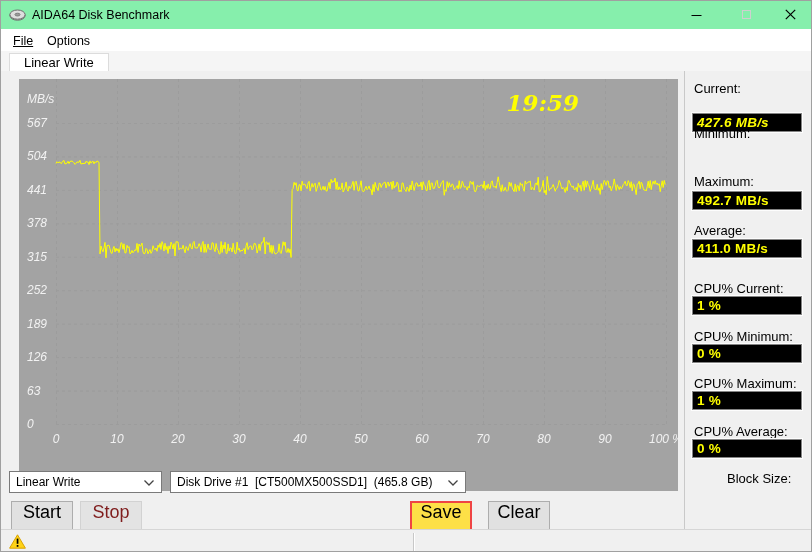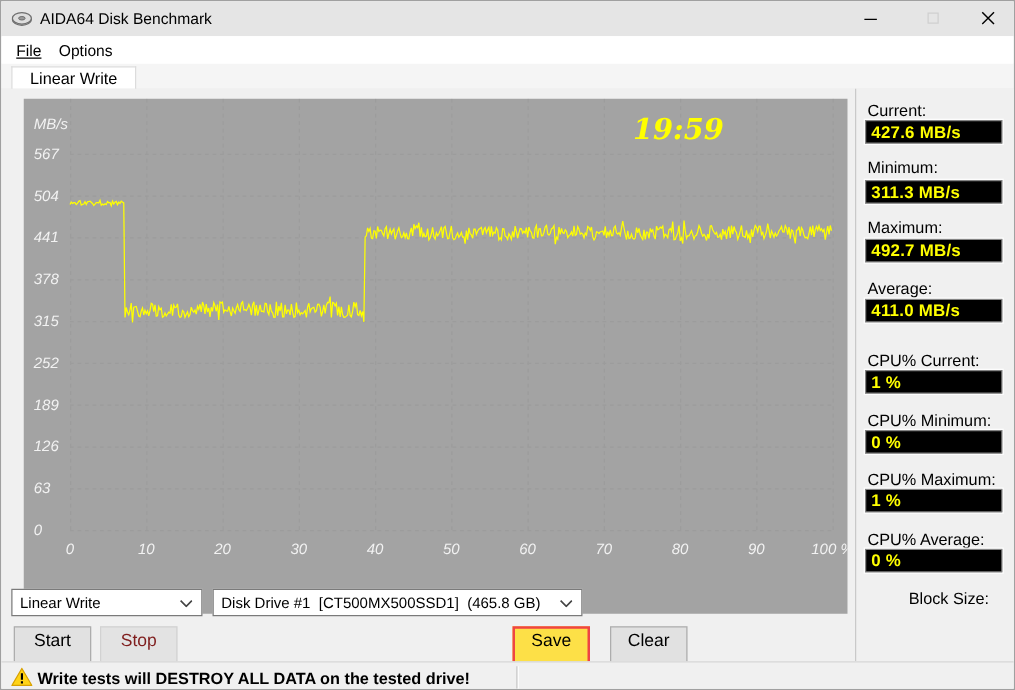--- a/index.html
+++ b/index.html
@@ -3,21 +3,21 @@
 <meta charset="utf-8">
 <style>
   html,body{margin:0;padding:0;background:#d8d8d8;}
   *{box-sizing:border-box;}
   .window{
     position:relative;width:812px;height:552px;background:#ffffff;
     border:1px solid #a0a0a0;
     font-family:"Liberation Sans", sans-serif;color:#000;overflow:hidden;
   }
   
-  .titlebar{position:absolute;left:0;top:0;width:100%;height:28px;background:#e5e5e5;}
+  .titlebar{position:absolute;left:0;top:0;width:100%;height:28px;background:#86efac;}
   .title-icon{position:absolute;left:8px;top:6px;width:17px;height:16px;}
   .title-text{position:absolute;left:31px;top:7px;font-size:12.5px;white-space:nowrap;}
   .winbtn{position:absolute;top:0;width:34px;height:27px;display:flex;align-items:center;justify-content:center;}
   .btn-min{left:678px;} .btn-max{left:728px;} .btn-close{left:772px;}
   .maxbox{width:9px;height:9px;border:1px solid #cfcfcf;background:transparent;}
   
   .menubar{position:absolute;left:0;top:28px;width:100%;height:22px;background:#ffffff;}
   .menu-item{position:absolute;top:3px;font-size:12.5px;padding:2px 4px;cursor:default;}
   .menu-file{left:8px;text-decoration:underline;} .menu-options{left:42px;}
   
@@ -46,21 +46,21 @@
     position:absolute;height:22px;background:#ffffff;border:1px solid #7a7a7a;
     font-size:12px;display:flex;align-items:center;cursor:default;
   }
   .combo-text{padding-left:6px;white-space:pre;overflow:hidden;}
   .combo-arrow{position:absolute;right:7px;top:8px;width:10px;height:6px;}
   .combo-test{left:8px;top:400px;width:153px;}
   .combo-drive{left:169px;top:400px;width:296px;}
   
   .pbtn{
     position:absolute;top:430px;width:62px;height:32px;background:#e1e1e1;border:1px solid #adadad;
-    font-size:14px;text-align:center;line-height:21px;cursor:default;
+    font-size:18px;text-align:center;line-height:21px;cursor:default;
   }
   .pbtn-start{left:10px;}
   .pbtn-stop{left:79px;background:#e3e3e3;border-color:#d2d2d2;color:#7f1d1d;}
   .pbtn-save{left:409px;background:#fde047;border:2px solid #ef4444;line-height:19px;}
   .pbtn-clear{left:487px;}
   
   .statusbar{position:absolute;left:0;top:528px;width:100%;height:24px;background:#f0f0f0;border-top:1px solid #d6d6d6;}
   .status-icon{position:absolute;left:8px;top:4px;width:17px;height:15px;}
   .status-text{position:absolute;left:29px;top:5px;font-size:13px;font-weight:bold;white-space:nowrap;}
   .status-divider{position:absolute;left:412px;top:3px;width:1px;height:18px;background:#c8c8c8;box-shadow:1px 0 0 #ffffff;}
@@ -154,23 +154,22 @@
             <text x="586" y="364" text-anchor="middle">90</text>
             <text x="647" y="364" text-anchor="middle">100 %</text>
           </g>
           <text x="560" y="32" fill="#ffff00" font-size="23" font-weight="bold" text-anchor="end" font-family="&quot;DejaVu Serif&quot;, serif">19:59</text>
           <polyline points="37.0,84.6 38.0,82.7 39.0,83.8 40.0,83.1 41.0,83.1 42.0,84.6 43.0,83.7 44.0,82.0 45.0,81.5 46.0,85.0 47.0,84.5 48.0,84.2 49.0,82.3 50.0,84.6 51.0,82.5 52.0,82.2 53.0,82.0 54.0,82.8 55.0,83.8 56.0,85.4 57.0,84.3 58.0,83.0 59.0,83.0 60.0,83.4 61.0,81.3 62.0,85.2 63.0,84.3 64.0,84.9 65.0,84.0 66.0,84.7 67.0,82.3 68.0,83.2 69.0,83.0 70.0,85.6 71.0,81.9 72.0,84.2 73.0,82.8 74.0,82.2 75.0,84.8 76.0,82.7 77.0,83.7 78.0,81.9 79.0,82.7 80.0,83.3 81.0,174.9 82.0,167.0 83.0,170.8 84.0,172.8 85.0,168.9 86.0,163.4 87.0,178.9 88.0,166.7 89.0,166.4 90.0,166.2 91.0,169.9 92.0,173.8 93.0,174.4 94.0,169.8 95.0,167.4 96.0,173.0 97.0,169.2 98.0,171.9 99.0,169.7 100.0,173.7 101.0,169.5 102.0,163.7 103.0,164.3 104.0,170.3 105.0,164.8 106.0,174.0 107.0,173.7 108.0,166.3 109.0,168.8 110.0,167.6 111.0,174.8 112.0,174.1 113.0,171.4 114.0,173.8 115.0,172.3 116.0,170.7 117.0,171.5 118.0,164.4 119.0,173.5 120.0,165.0 121.0,167.2 122.0,166.7 123.0,164.1 124.0,173.0 125.0,174.9 126.0,174.3 127.0,169.4 128.0,170.4 129.0,174.8 130.0,172.6 131.0,170.5 132.0,174.4 133.0,172.7 134.0,166.7 135.0,169.6 136.0,170.8 137.0,169.0 138.0,172.3 139.0,166.1 140.0,168.5 141.0,164.4 142.0,170.5 143.0,162.6 144.0,165.5 145.0,172.1 146.0,164.3 147.0,170.7 148.0,167.4 149.0,174.5 150.0,166.8 151.0,170.1 152.0,163.1 153.0,165.6 154.0,170.0 155.0,164.6 156.0,177.0 157.0,162.5 158.0,163.3 159.0,162.7 160.0,170.8 161.0,169.0 162.1,169.7 163.1,169.8 164.1,166.2 165.1,170.5 166.1,173.8 167.1,167.5 168.1,169.6 169.1,171.5 170.1,167.2 171.1,164.7 172.1,168.7 173.1,170.1 174.1,163.7 175.1,162.4 176.1,169.0 177.1,168.7 178.1,169.4 179.1,167.6 180.1,164.6 181.1,167.3 182.1,173.1 183.1,164.9 184.1,162.4 185.1,173.5 186.1,165.1 187.1,173.4 188.1,169.3 189.1,164.9 190.1,170.2 191.1,170.0 192.1,170.6 193.1,163.7 194.1,164.0 195.1,170.4 196.1,172.7 197.1,164.5 198.1,170.0 199.1,171.3 200.1,174.9 201.1,174.8 202.1,162.5 203.1,173.5 204.1,165.9 205.1,169.9 206.1,163.2 207.1,174.4 208.1,174.4 209.1,164.9 210.1,172.1 211.1,169.0 212.1,169.0 213.1,173.0 214.1,164.2 215.1,170.7 216.1,174.8 217.1,174.3 218.1,163.1 219.1,171.1 220.1,169.2 221.1,172.7 222.1,171.1 223.1,172.1 224.1,170.8 225.1,169.4 226.1,175.0 227.1,166.6 228.1,163.6 229.1,170.5 230.1,167.9 231.1,167.2 232.1,166.8 233.1,170.8 234.1,169.6 235.1,164.5 236.1,164.4 237.1,166.8 238.1,174.1 239.1,170.2 240.1,164.9 241.1,171.7 242.1,165.1 243.1,162.9 244.1,163.2 245.1,158.3 246.1,175.0 247.1,162.9 248.1,163.4 249.1,165.7 250.1,163.6 251.1,173.3 252.1,166.2 253.1,174.5 254.1,166.5 255.1,172.8 256.1,174.9 257.1,174.7 258.1,173.9 259.1,172.9 260.1,164.8 261.1,173.3 262.1,174.5 263.1,170.2 264.1,162.7 265.1,166.5 266.1,163.0 267.1,172.8 268.1,173.4 269.1,169.4 270.1,173.7 271.1,170.2 272.1,178.5 273.1,110.7 274.1,109.5 275.1,103.3 276.1,106.2 277.1,103.7 278.1,111.5 279.1,111.9 280.1,105.6 281.1,106.0 282.1,111.8 283.1,102.2 284.1,106.2 285.1,105.1 286.1,105.3 287.1,107.9 288.1,109.7 289.1,103.9 290.1,102.3 291.1,112.1 292.1,108.1 293.1,104.4 294.1,108.2 295.1,105.9 296.1,104.2 297.1,112.4 298.1,109.3 299.1,105.7 300.1,103.3 301.1,107.5 302.1,111.2 303.1,110.4 304.1,107.2 305.1,111.0 306.1,107.4 307.1,111.9 308.1,112.1 309.1,106.8 310.1,103.3 311.1,109.8 312.1,100.4 313.1,103.8 314.1,101.7 315.1,103.0 316.1,99.2 317.1,110.4 318.1,102.8 319.1,110.9 320.1,107.8 321.1,110.5 322.1,109.9 323.1,103.9 324.1,113.0 325.1,111.4 326.1,108.0 327.1,102.9 328.1,110.5 329.1,112.2 330.1,107.2 331.1,109.5 332.1,108.0 333.1,105.3 334.1,102.3 335.1,111.3 336.1,103.4 337.1,102.2 338.1,107.1 339.1,112.0 340.1,111.7 341.1,106.6 342.1,101.8 343.1,111.1 344.1,112.7 345.1,112.1 346.1,109.3 347.1,107.3 348.1,110.7 349.1,109.4 350.1,106.9 351.1,110.7 352.1,110.6 353.1,115.9 354.1,105.4 355.1,112.7 356.1,103.3 357.1,108.0 358.1,108.9 359.1,111.6 360.1,104.3 361.1,104.3 362.1,108.5 363.1,106.0 364.1,104.4 365.1,103.7 366.1,102.9 367.1,109.0 368.1,104.6 369.1,103.0 370.1,107.3 371.1,104.8 372.1,102.9 373.1,110.4 374.1,102.0 375.1,109.2 376.1,106.8 377.1,107.5 378.1,103.1 379.1,104.9 380.1,112.8 381.1,111.1 382.1,112.8 383.1,103.9 384.1,104.1 385.1,109.7 386.1,110.6 387.1,112.5 388.1,108.0 389.1,109.8 390.1,112.5 391.1,106.1 392.1,110.9 393.1,101.9 394.1,106.1 395.1,111.5 396.1,107.3 397.1,103.8 398.1,104.1 399.1,107.6 400.1,105.9 401.1,107.4 402.1,103.1 403.1,111.0 404.1,102.6 405.1,105.8 406.1,106.8 407.1,111.3 408.1,111.6 409.1,103.7 410.1,101.4 411.1,111.1 412.2,104.1 413.2,103.9 414.2,109.7 415.2,109.6 416.2,106.8 417.2,102.4 418.2,101.3 419.2,108.1 420.2,109.1 421.2,107.6 422.2,104.1 423.2,103.4 424.2,101.5 425.2,116.3 426.2,110.7 427.2,112.3 428.2,102.6 429.2,108.5 430.2,103.7 431.2,107.2 432.2,107.7 433.2,104.8 434.2,106.2 435.2,111.1 436.2,109.5 437.2,108.7 438.2,106.6 439.2,109.9 440.2,101.7 441.2,109.3 442.2,108.5 443.2,102.3 444.2,104.4 445.2,108.3 446.2,107.4 447.2,108.2 448.2,111.2 449.2,107.4 450.2,109.0 451.2,102.2 452.2,103.1 453.2,105.4 454.2,102.6 455.2,110.5 456.2,112.9 457.2,111.4 458.2,106.5 459.2,106.8 460.2,107.8 461.2,106.5 462.2,106.2 463.2,105.8 464.2,109.3 465.2,102.0 466.2,111.3 467.2,106.3 468.2,109.5 469.2,104.9 470.2,109.4 471.2,109.4 472.2,103.2 473.2,101.8 474.2,107.4 475.2,108.3 476.2,107.1 477.2,109.3 478.2,103.3 479.2,97.8 480.2,103.4 481.2,108.3 482.2,112.6 483.2,105.7 484.2,111.8 485.2,111.4 486.2,108.2 487.2,111.5 488.2,112.3 489.2,111.3 490.2,103.1 491.2,107.3 492.2,103.7 493.2,108.8 494.2,111.0 495.2,112.6 496.2,104.9 497.2,112.6 498.2,106.7 499.2,106.8 500.2,111.8 501.2,103.7 502.2,106.3 503.2,104.8 504.2,109.8 505.2,112.3 506.2,101.9 507.2,104.8 508.2,104.2 509.2,102.7 510.2,103.4 511.2,101.9 512.2,110.8 513.2,108.4 514.2,109.3 515.2,111.1 516.2,104.8 517.2,103.9 518.2,106.2 519.2,98.2 520.2,112.7 521.2,112.5 522.2,109.8 523.2,107.7 524.2,101.4 525.2,113.7 526.2,111.3 527.2,115.8 528.2,97.5 529.2,105.7 530.2,111.7 531.2,109.5 532.2,109.6 533.2,107.7 534.2,105.5 535.2,108.7 536.2,112.3 537.2,109.7 538.2,109.0 539.2,106.2 540.2,101.5 541.2,103.6 542.2,107.6 543.2,110.0 544.2,108.5 545.2,109.8 546.2,113.4 547.2,108.3 548.2,111.8 549.2,101.8 550.2,101.6 551.2,105.0 552.2,106.8 553.2,108.3 554.2,106.9 555.2,110.8 556.2,110.6 557.2,108.3 558.2,112.7 559.2,104.3 560.2,108.4 561.2,106.1 562.2,112.2 563.2,105.6 564.2,102.2 565.2,111.4 566.2,101.4 567.2,108.3 568.2,102.2 569.2,105.5 570.2,107.0 571.2,112.4 572.2,109.6 573.2,105.7 574.2,101.4 575.2,109.9 576.2,110.2 577.2,110.9 578.2,105.3 579.2,111.4 580.2,108.8 581.2,115.4 582.2,104.5 583.2,110.6 584.2,105.3 585.2,101.4 586.2,103.1 587.2,106.4 588.2,101.9 589.2,102.1 590.2,108.6 591.2,107.0 592.2,111.8 593.2,109.3 594.2,106.2 595.2,99.9 596.2,105.1 597.2,111.5 598.2,105.7 599.2,108.0 600.2,110.6 601.2,107.5 602.2,109.8 603.2,108.4 604.2,105.6 605.2,104.4 606.2,102.2 607.2,106.5 608.2,106.6 609.2,101.6 610.2,103.8 611.2,108.7 612.2,102.7 613.2,111.9 614.2,104.9 615.2,105.6 616.2,110.3 617.2,115.7 618.2,105.1 619.2,104.8 620.2,102.2 621.2,109.7 622.2,103.1 623.2,105.0 624.2,109.3 625.2,111.3 626.2,110.8 627.2,112.0 628.2,107.8 629.2,102.2 630.2,109.1 631.2,101.5 632.2,110.6 633.2,104.9 634.2,102.3 635.2,105.2 636.2,101.6 637.2,105.4 638.2,104.0 639.2,106.3 640.2,104.7 641.2,112.7 642.2,107.1 643.2,101.8 644.2,108.5 645.2,101.4 646.2,105.6" fill="none" stroke="#ffff00" stroke-width="1"></polyline>
         </svg>
     </div>
 
     <div class="rpanel" id="stats-panel">
         <div class="stat-label" style="top: 10px;">Current:</div>
-        <div class="stat-box" style="top: 25px;">427.6 MB/s</div>
+        <div class="stat-box" style="top: 42px; font-style: italic;">427.6 MB/s</div>
         <div class="stat-label" style="top: 55px;">Minimum:</div>
-        <div class="stat-box" style="top: 73px;">311.3 MB/s</div>
         <div class="stat-label" style="top: 103px;">Maximum:</div>
         <div class="stat-box" style="top: 120px;">492.7 MB/s</div>
         <div class="stat-label" style="top: 152px;">Average:</div>
         <div class="stat-box" style="top: 168px;">411.0 MB/s</div>
         <div class="stat-label" style="top: 210px;">CPU% Current:</div>
         <div class="stat-box" style="top: 225px;">1 %</div>
         <div class="stat-label" style="top: 258px;">CPU% Minimum:</div>
         <div class="stat-box" style="top: 273px;">0 %</div>
         <div class="stat-label" style="top: 305px;">CPU% Maximum:</div>
         <div class="stat-box" style="top: 320px;">1 %</div>
@@ -197,17 +196,16 @@
     <div class="pbtn pbtn-save">Save</div>
     <div class="pbtn pbtn-clear">Clear</div>
   </div>
 
   <div class="statusbar">
     <svg class="status-icon" viewBox="0 0 17 15">
       <path d="M8.5 0.8 L16.4 14.2 L0.6 14.2 Z" fill="#ffd317" stroke="#d8a100" stroke-width="1"></path>
       <rect x="7.7" y="4.6" width="1.7" height="5.2" fill="#000"></rect>
       <rect x="7.7" y="11" width="1.7" height="1.8" fill="#000"></rect>
     </svg>
-    <span class="status-text">Write tests will DESTROY ALL DATA on the tested drive!</span>
     <div class="status-divider"></div>
   </div>
 
 </div>
 
 </body></html>

